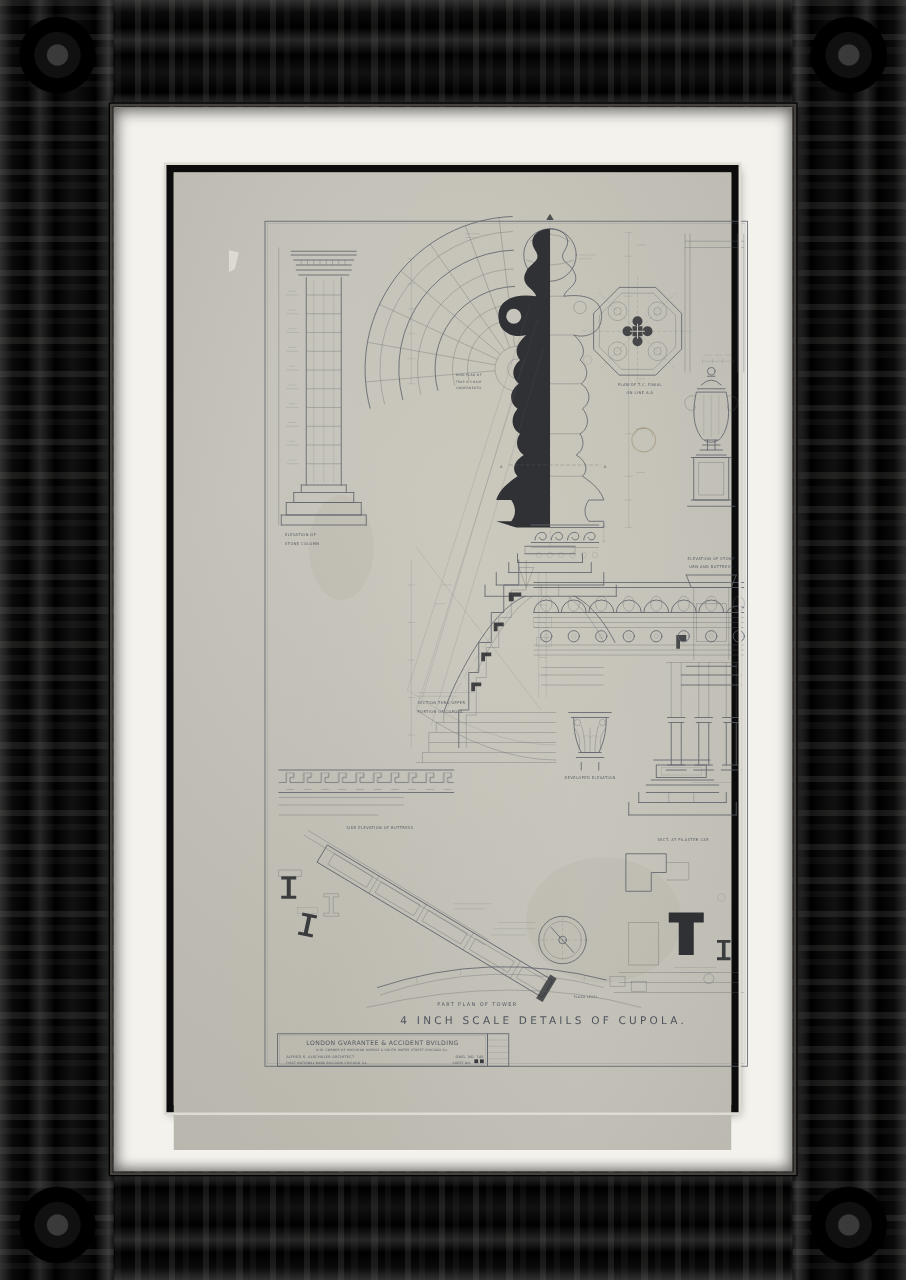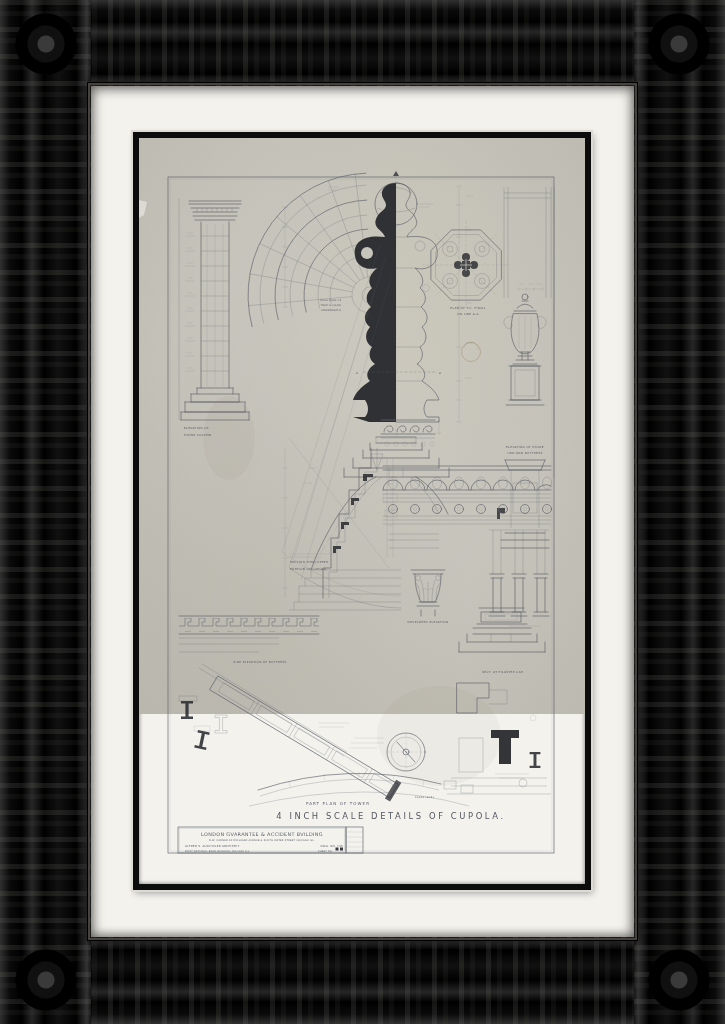--- a/index.html
+++ b/index.html
@@ -33,25 +33,25 @@
   .lip { position:absolute; left:88px; top:83px; width:549px; height:857px;
          border:2px solid #46433e; box-shadow: 0 0 0 1px #000, 0 0 10px rgba(0,0,0,.9); }
 
   
   .mat { position:absolute; left:91px; top:86px; width:543px; height:851px; background:#f3f2ed;
          box-shadow: inset 0 4px 12px rgba(0,0,0,.30), inset 0 -3px 9px rgba(0,0,0,.20),
                      inset 4px 0 12px rgba(0,0,0,.22), inset -4px 0 12px rgba(0,0,0,.22); }
   .fillet { position:absolute; left:42px; top:46px; width:458px; height:758px;
             border:6px solid #0c0c0c; outline:2px solid #dddbd4;
             box-shadow: 2px 3px 7px rgba(0,0,0,.35), inset 0 0 4px rgba(0,0,0,.55); }
-  .print { width:446px; height:576px;
+  .print { width:446px; height:782px;
     background:
       radial-gradient(ellipse at 62% 28%, rgba(214,198,158,.10), rgba(0,0,0,0) 42%),
       radial-gradient(ellipse at 28% 82%, rgba(118,108,88,.09), rgba(0,0,0,0) 46%),
-      radial-gradient(ellipse at 50% 45%, #cbc9c1 0%, #c5c3ba 55%, #bbb9b0 100%); }
+      radial-gradient(ellipse at 50% 45%, #cbc9c1 0%, #c5c3ba 55%, #bbb9b0 100%); padding-left: 44px; }
 
   
   svg .ln { stroke:#5b6069; stroke-width:.7; fill:none; stroke-linecap:round; }
   svg .fn { stroke:#5b6069; stroke-width:.45; fill:none; opacity:.6; }
   svg .xf { stroke:#5b6069; stroke-width:.3; fill:none; opacity:.45; }
   svg .dsh { stroke-dasharray:3 1.6; }
   svg .dk { fill:#23252a; stroke:none; }
   svg text { font-family:"DejaVu Sans", sans-serif; fill:#4b505a; }
   svg .ts { font-size:2.9px; letter-spacing:.35px; }
   svg .tz { font-size:2.5px; letter-spacing:.25px; }

